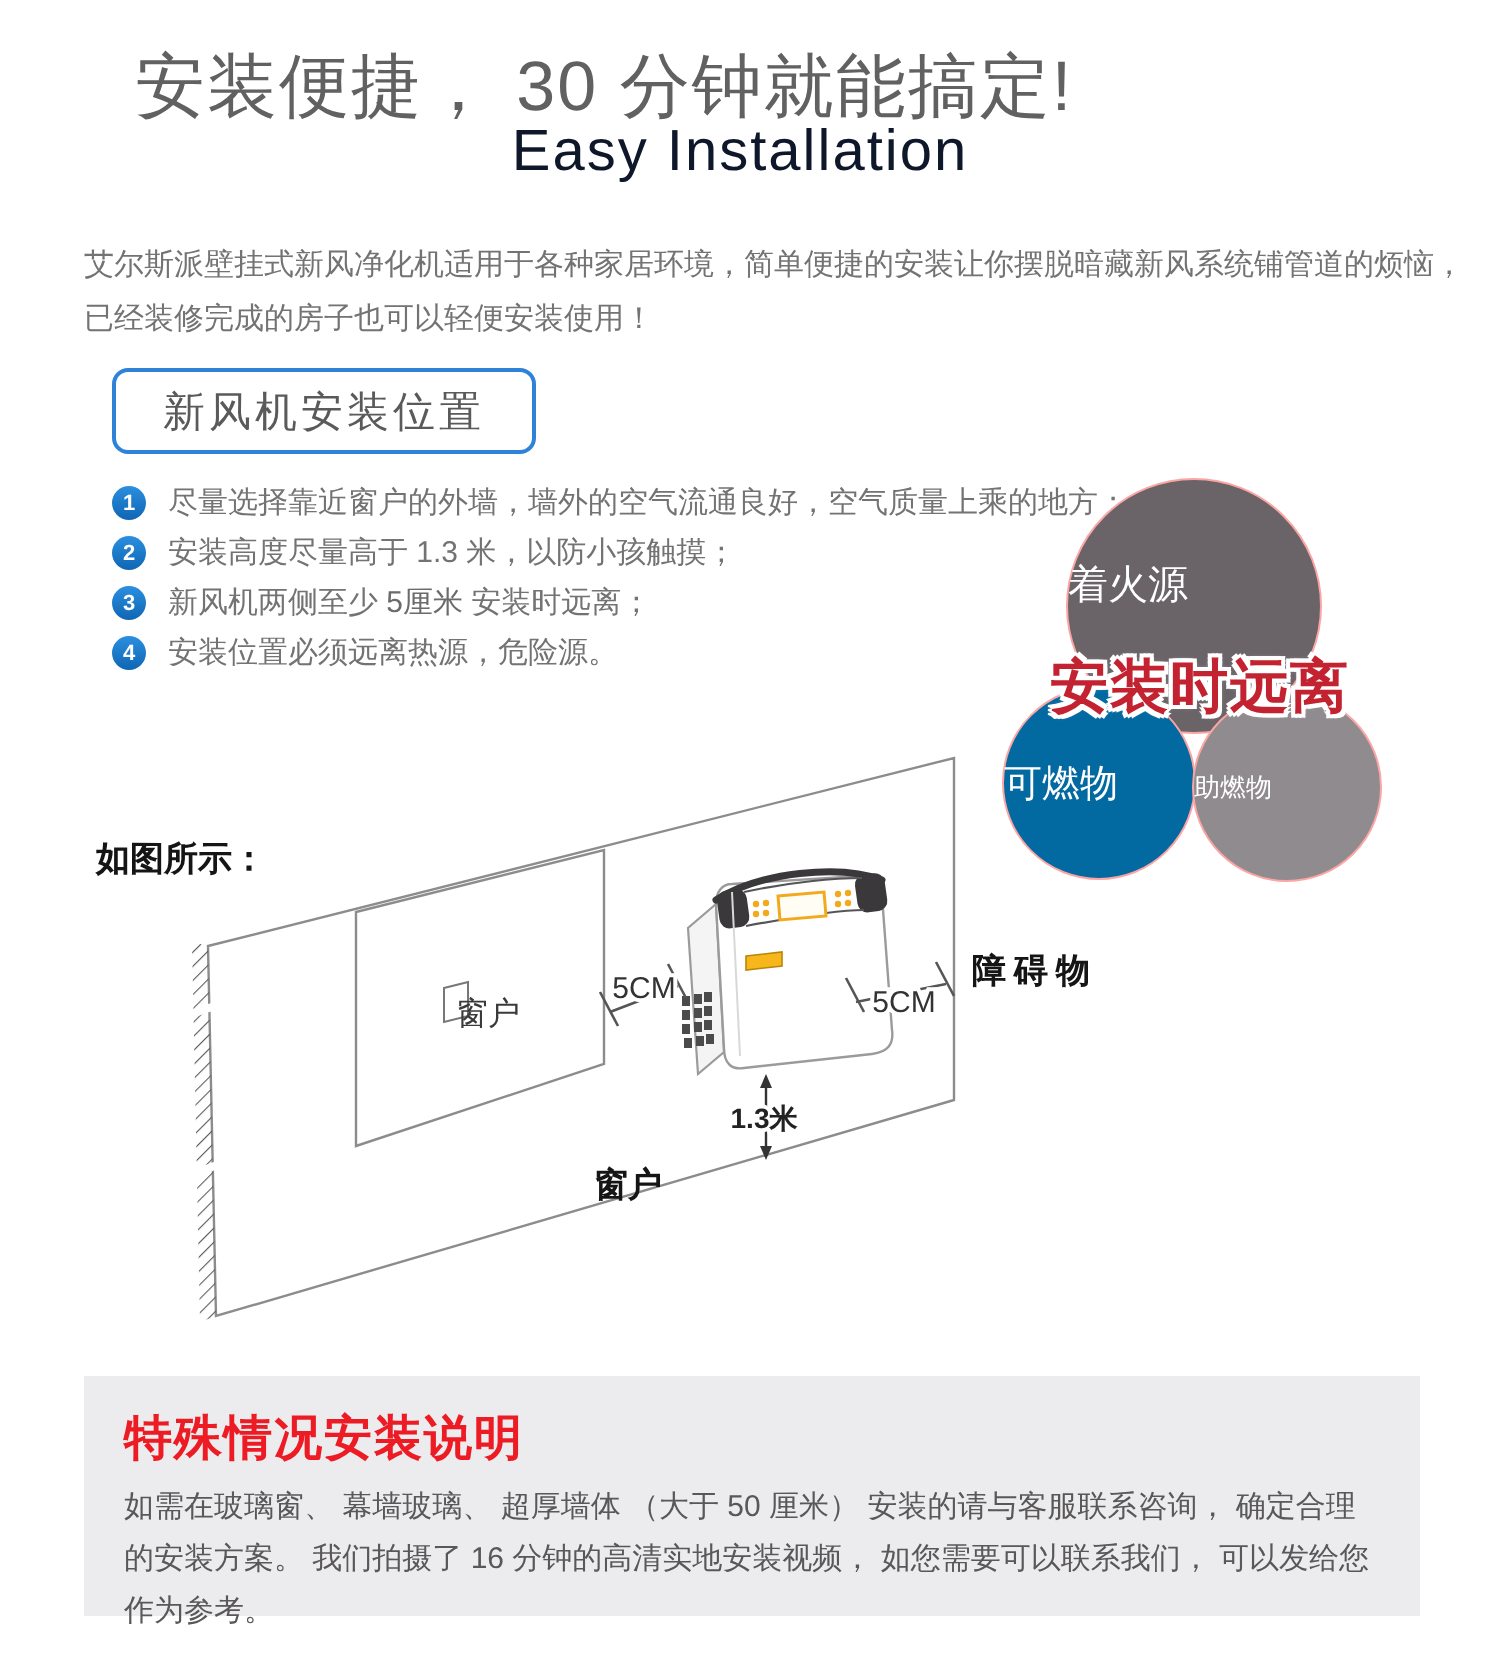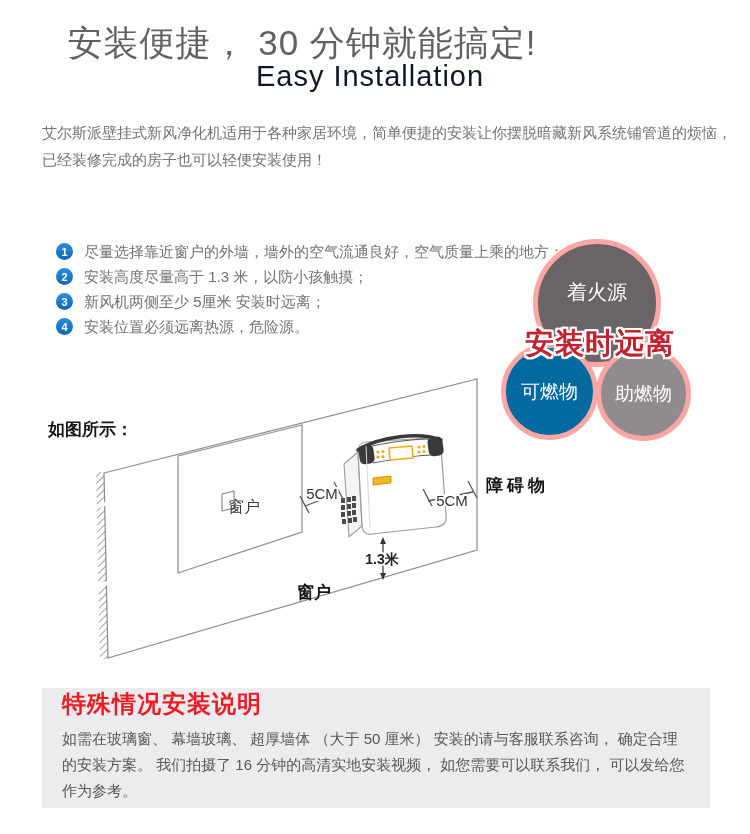--- a/index.html
+++ b/index.html
@@ -33,58 +33,59 @@
   .tip-num{
     width:17px;height:17px;border-radius:50%;
     background:linear-gradient(180deg,#2b8fdf,#0f66b4);
     color:#fff;font-size:11px;font-weight:bold;
     display:flex;align-items:center;justify-content:center;flex:0 0 17px;
   }
   .tip-text{margin-left:11px;font-size:15px;color:#737373;white-space:nowrap;line-height:17px;}
   .tip-text b{font-weight:normal;color:#6b6b6b;}
   
   .hz-circle{
-    position:absolute;border-radius:50%;border:5px solid #fca5a5;box-sizing:border-box;
-    display:flex;align-items:center;justify-content:center;color:#fff;
+    position:absolute;border-radius:50%;border:1px solid #fca5a5;box-sizing:border-box;
+    display:flex;align-items:center;justify-content:flex-start;color:#fff;
   }
   .hz-top{left:533px;top:239px;width:128px;height:128px;background:#6a6468;z-index:1;
           font-size:20px;padding-bottom:22px;}
   .hz-left{left:501px;top:343px;width:97px;height:97px;background:#0369a1;z-index:2;font-size:19px;}
-  .hz-right{left:596px;top:346px;width:95px;height:95px;background:#8f8b8e;z-index:2;font-size:19px;}
+  .hz-right{left:596px;top:346px;width:95px;height:95px;background:#8f8b8e;z-index:2;font-size:13px;}
   .hz-warning{
     position:absolute;left:516px;top:324px;width:168px;z-index:3;text-align:center;
     font-size:29px;font-weight:bold;color:#c32330;letter-spacing:1px;white-space:nowrap;
     text-shadow:-2px -2px 0 #fff,2px -2px 0 #fff,-2px 2px 0 #fff,2px 2px 0 #fff,
                 -2px 0 0 #fff,2px 0 0 #fff,0 -2px 0 #fff,0 2px 0 #fff,0 0 3px #fff;
   }
   
   .diagram-svg{position:absolute;left:0;top:360px;width:750px;height:330px;}
   .dim-text{font-size:15px;fill:#333;paint-order:stroke;stroke:#fff;stroke-width:4px;}
   .dim-bold{font-size:14px;font-weight:bold;fill:#222;paint-order:stroke;stroke:#fff;stroke-width:4px;}
   .lbl-bold{font-size:17px;font-weight:bold;fill:#151515;}
   
   .note-box{
     position:absolute;left:42px;top:688px;width:668px;height:120px;
-    background:#ececee;box-sizing:border-box;padding:0 20px 0 20px;
+    background:#ececee;box-sizing:border-box;padding:15px 20px 0 20px;
   }
   .note-title{font-size:24px;font-weight:bold;color:#ed1c24;letter-spacing:1px;}
   .note-body{margin-top:6px;width:628px;font-size:15px;line-height:26px;color:#595757;}
 </style>
 </head>
 <body>
 
 <div class="page">
 
   <div class="main-title">安装便捷， 30 分钟就能搞定!</div>
   <div class="sub-title">Easy Installation</div>
   <div class="intro">
     <div>艾尔斯派壁挂式新风净化机适用于各种家居环境，简单便捷的安装让你摆脱暗藏新风系统铺管道的烦恼，</div>
     <div>已经装修完成的房子也可以轻便安装使用！</div>
   </div>
 
+  <div class="badge">新风机安装位置</div>
 
   <div class="tips">
     <div class="tip-row">
       <span class="tip-num">1</span>
       <span class="tip-text"><span>尽量选择靠近窗户的外墙，墙外的空气流通良好，空气质量上乘的地方；</span><b></b><span></span></span>
     </div>
     <div class="tip-row">
       <span class="tip-num">2</span>
       <span class="tip-text"><span>安装高度尽量高于 1.3 米，以防小孩触摸；</span><b></b><span></span></span>
     </div>

